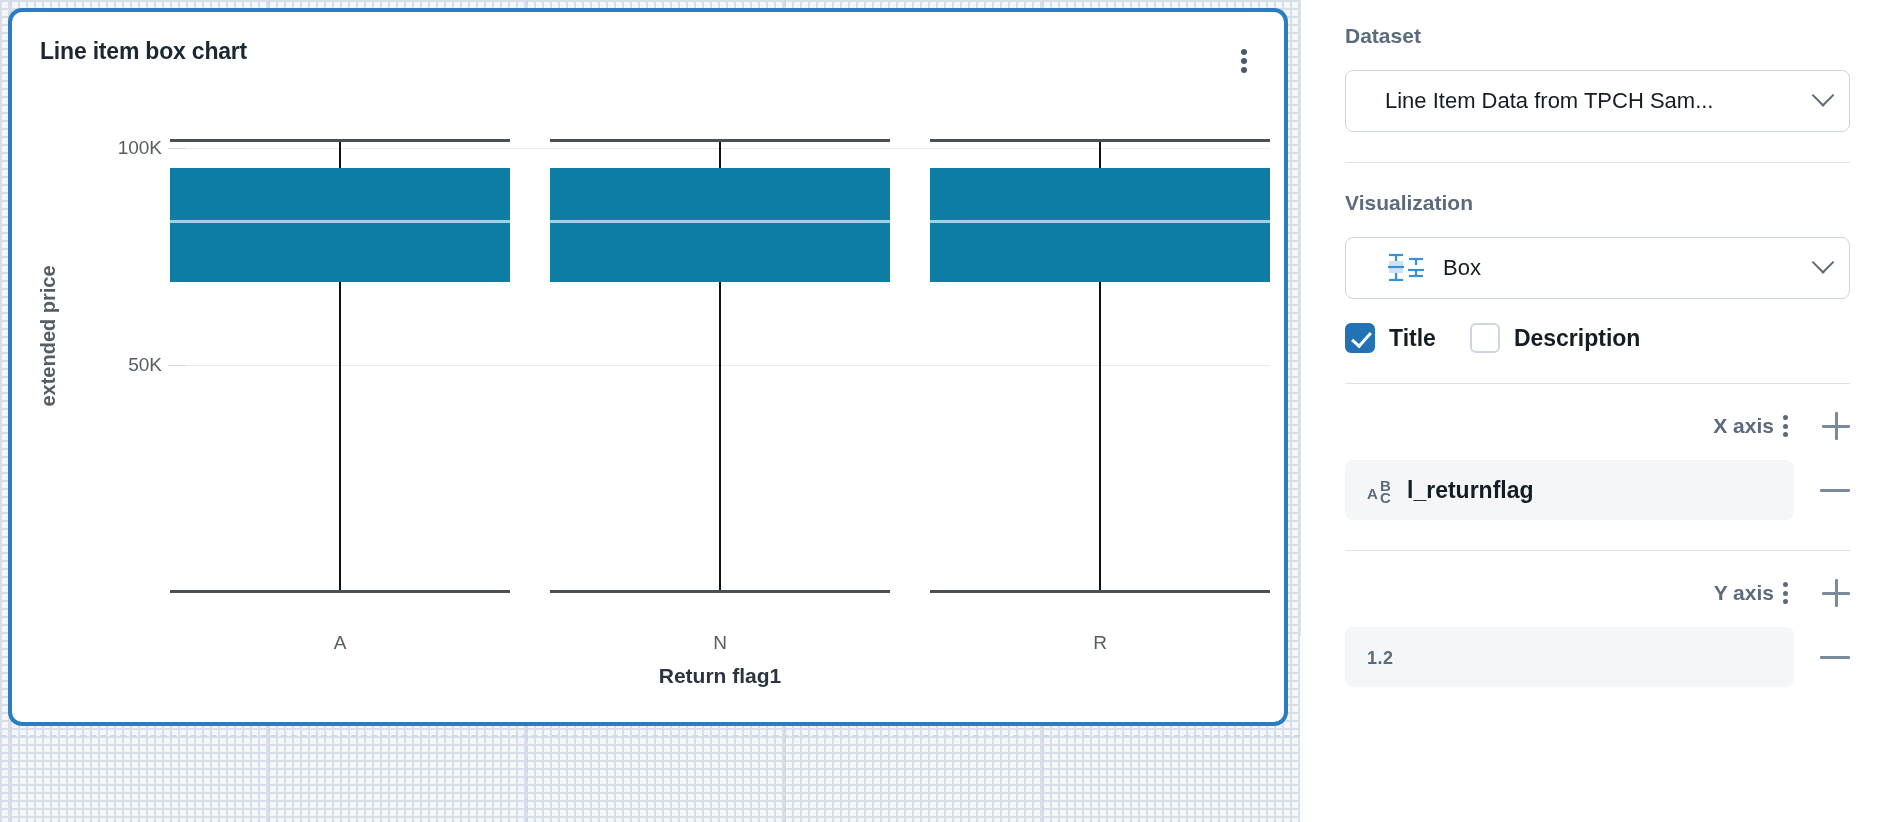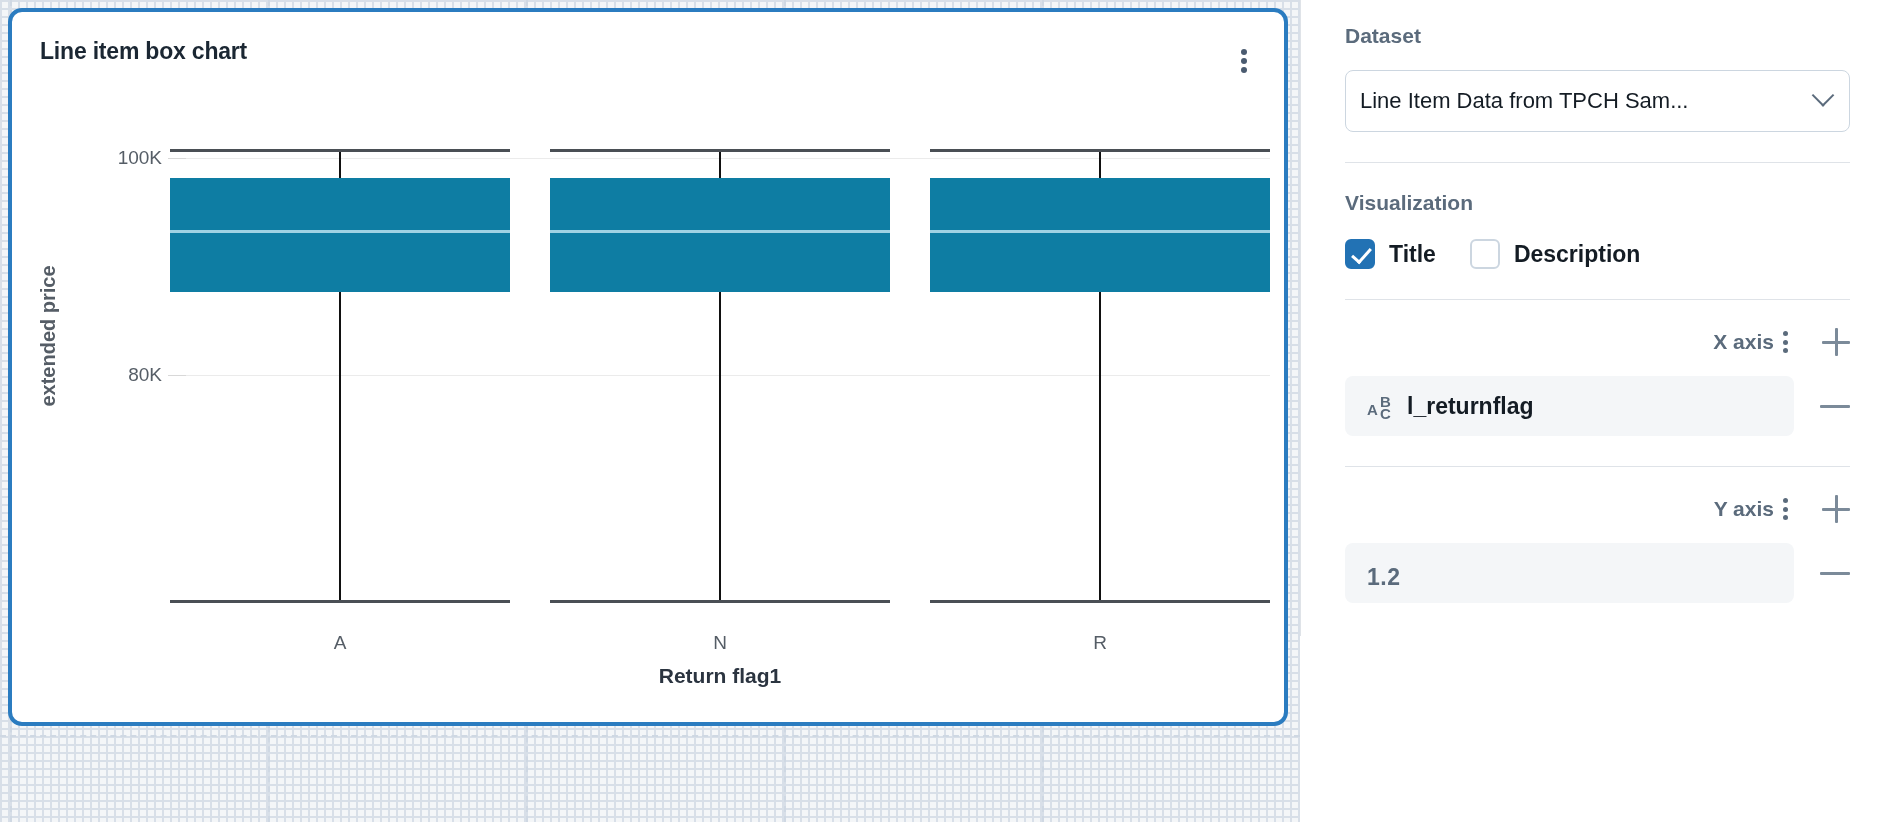--- a/index.html
+++ b/index.html
@@ -57,21 +57,21 @@
     width: 24px; height: 30px;
     display: flex; flex-direction: column; align-items: center;
     justify-content: space-between; padding: 3px 0;
     cursor: pointer;
   }
   .kebab i { display:block; width: 6px; height: 6px; border-radius: 50%; background: #4a5b70; }
 
   
   .chart { position: absolute; left: 0; top: 64px; width: 1280px; height: 640px; }
   .plot {
-    position: absolute; left: 158px; top: 16px;
+    position: absolute; left: 158px; top: 6px;
     width: 1100px; height: 520px;
   }
   .gridline {
     position: absolute; left: 0; width: 100%; height: 1px; background: #ebebeb;
   }
   .ytick {
     position: absolute; right: 1108px; transform: translateY(-50%);
     font-size: 19px; color: #555d66; white-space: nowrap;
   }
   .ytick::after {
@@ -132,21 +132,21 @@
     position: relative; width: 28px; height: 28px; cursor: pointer;
   }
   .plus::before, .plus::after {
     content:""; position:absolute; background:#7b8a99; border-radius:1px;
   }
   .plus::before { left: 0; top: 13px; width: 28px; height: 2.5px; }
   .plus::after  { top: 0; left: 13px; height: 28px; width: 2.5px; }
 
   .select {
     height: 62px; border: 1px solid #ccd6e0; border-radius: 8px;
-    display: flex; align-items: center; padding: 0 18px 0 14px;
+    display: flex; align-items: center; padding: 0 18px 0 39px;
     font-size: 22px; color: #141c24; cursor: pointer; background: #fff;
   }
   .select .val { flex: 1; white-space: nowrap; overflow: hidden; }
   .chev {
     width: 16px; height: 16px; border-right: 2.5px solid #5b6b7c;
     border-bottom: 2.5px solid #5b6b7c; transform: rotate(45deg) translate(-4px,-4px);
     flex: none;
   }
   .divider { height: 1px; background: #dfe3e8; margin: 30px 0 28px; }
 
@@ -170,21 +170,21 @@
     flex: 1; height: 60px; background: #f4f6f8; border-radius: 8px;
     display: flex; align-items: center; padding: 0 22px; cursor: pointer;
   }
   .type-icon {
     width: 40px; flex: none; font-size: 17px; color: #5b6b7c; font-weight: bold;
     position: relative; height: 26px;
   }
   .abc-a { position: absolute; left: 0; top: 8px; font-size: 15px; }
   .abc-b { position: absolute; left: 13px; top: 0; font-size: 15px; }
   .abc-c { position: absolute; left: 13px; top: 12px; font-size: 15px; }
-  .num12 { position: absolute; left: 0; top: 4px; font-size: 23px; letter-spacing: .5px; }
+  .num12 { position: absolute; left: 0; top: 4px; font-size: 18px; letter-spacing: .5px; }
   .pill-label { font-size: 23px; font-weight: bold; color: #141c24; }
   .minus {
     width: 30px; height: 3px; background: #7b8a99; border-radius: 1px;
     margin-left: 26px; cursor: pointer; flex: none;
   }
 </style>
 </head>
 <body>
 
 <div class="app">
@@ -210,21 +210,21 @@
 
       <div class="chart">
 
         <div class="ytitle">extended price</div>
 
         <div class="plot">
 
           <div class="gridline" style="top:66px"></div>
           <div class="gridline" style="top:283px"></div>
           <div class="ytick" style="top:66px">100K</div>
-          <div class="ytick" style="top:283px">80K</div>
+          <div class="ytick" style="top:283px">50K</div>
 
           <div class="bp" style="left:0px; width:340px">
             <div class="whisker-line" style="top:58px; height:452px"></div>
             <div class="cap" style="top:57px; width:340px"></div>
             <div class="box-rect" style="top:86px; height:114px">
               <div class="median" style="top:52px"></div>
             </div>
             <div class="cap" style="top:508px; width:340px"></div>
           </div>
 
@@ -262,20 +262,41 @@
 
     <div class="sec-label">Dataset</div>
     <div class="select">
       <span class="val">Line Item Data from TPCH Sam...</span>
       <span class="chev"></span>
     </div>
 
     <div class="divider"></div>
 
     <div class="sec-label">Visualization</div>
+    <div class="select">
+      <span class="viz-icon">
+        <svg width="46" height="34" viewBox="0 0 46 34">
+          <g stroke="#3b8fd4" stroke-width="2.2" fill="none">
+            <line x1="4" y1="4" x2="18" y2="4"></line>
+            <line x1="11" y1="4" x2="11" y2="10"></line>
+            <rect x="4" y="10" width="14" height="12" fill="#cfe3f6" stroke="none"></rect>
+            <line x1="3" y1="16" x2="19" y2="16"></line>
+            <line x1="11" y1="22" x2="11" y2="29"></line>
+            <line x1="4" y1="29" x2="18" y2="29"></line>
+            <line x1="24" y1="8" x2="38" y2="8"></line>
+            <line x1="31" y1="8" x2="31" y2="14"></line>
+            <line x1="23" y1="19" x2="39" y2="19"></line>
+            <line x1="31" y1="19" x2="31" y2="25"></line>
+            <line x1="24" y1="25" x2="38" y2="25"></line>
+          </g>
+        </svg>
+      </span>
+      <span class="val">Box</span>
+      <span class="chev"></span>
+    </div>
 
     <div class="checkrow">
       <span class="cbox on"></span>
       <span class="cblabel">Title</span>
       <span class="cbox"></span>
       <span class="cblabel">Description</span>
     </div>
 
     <div class="divider"></div>
 

